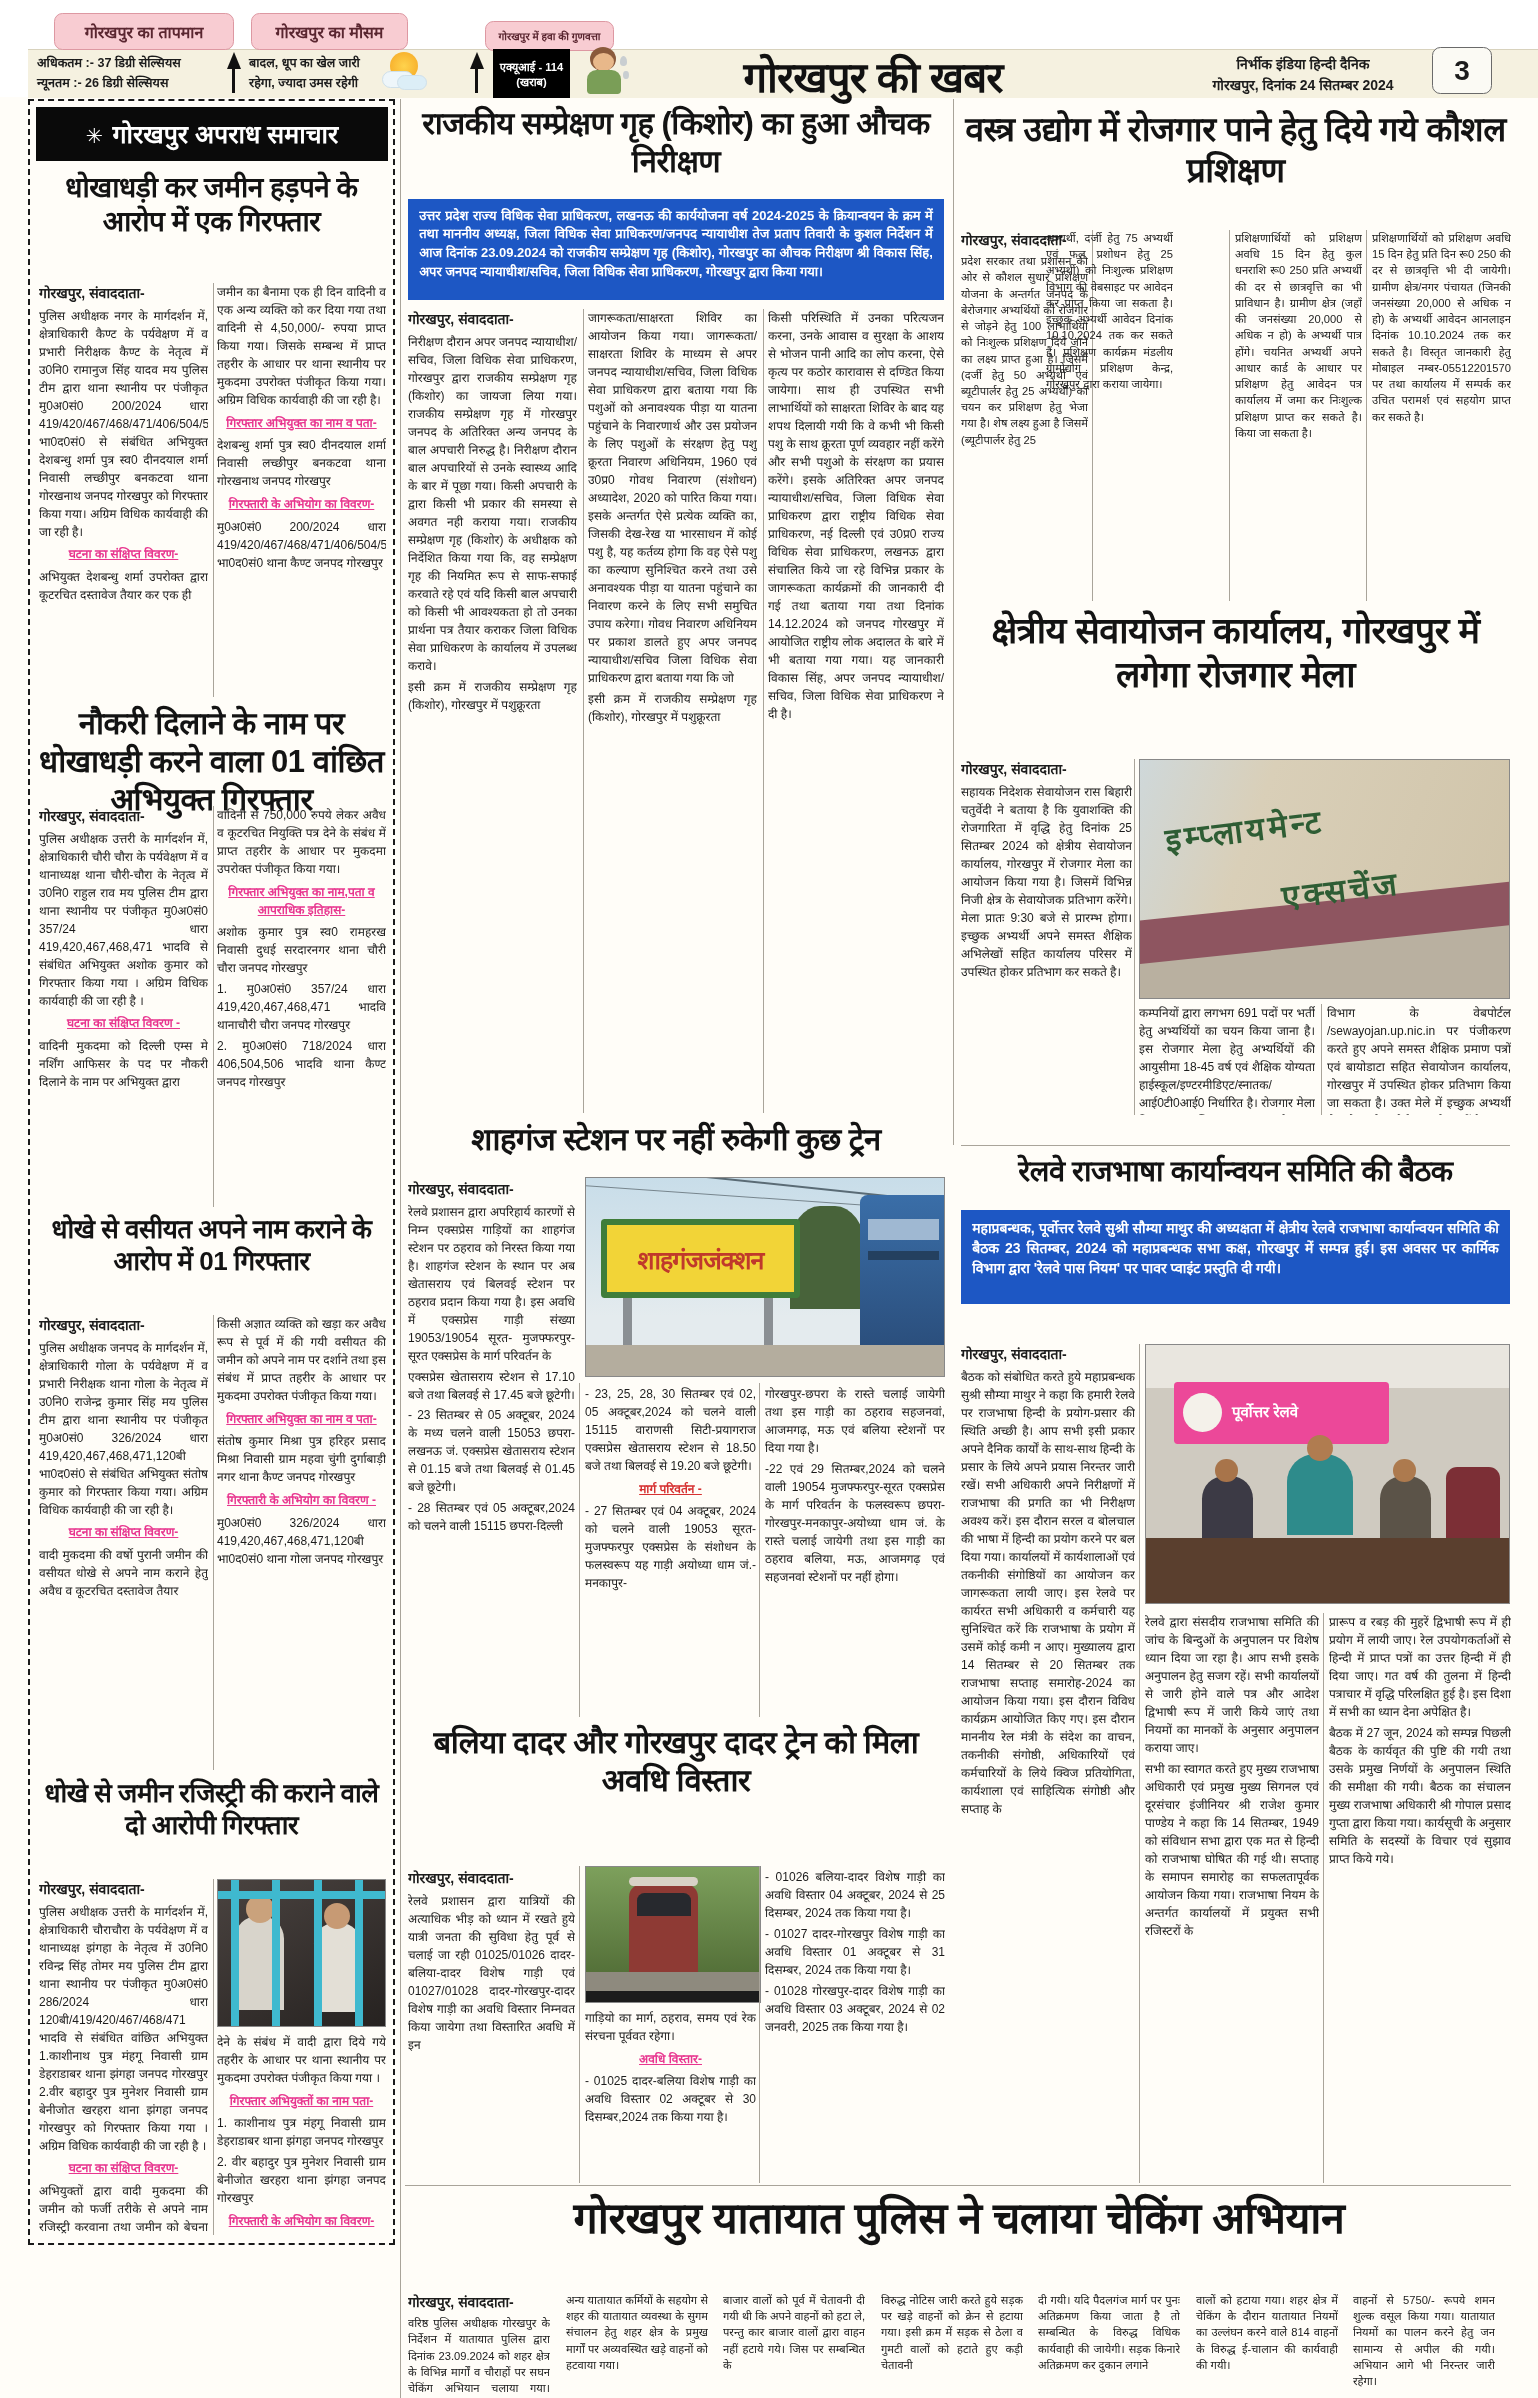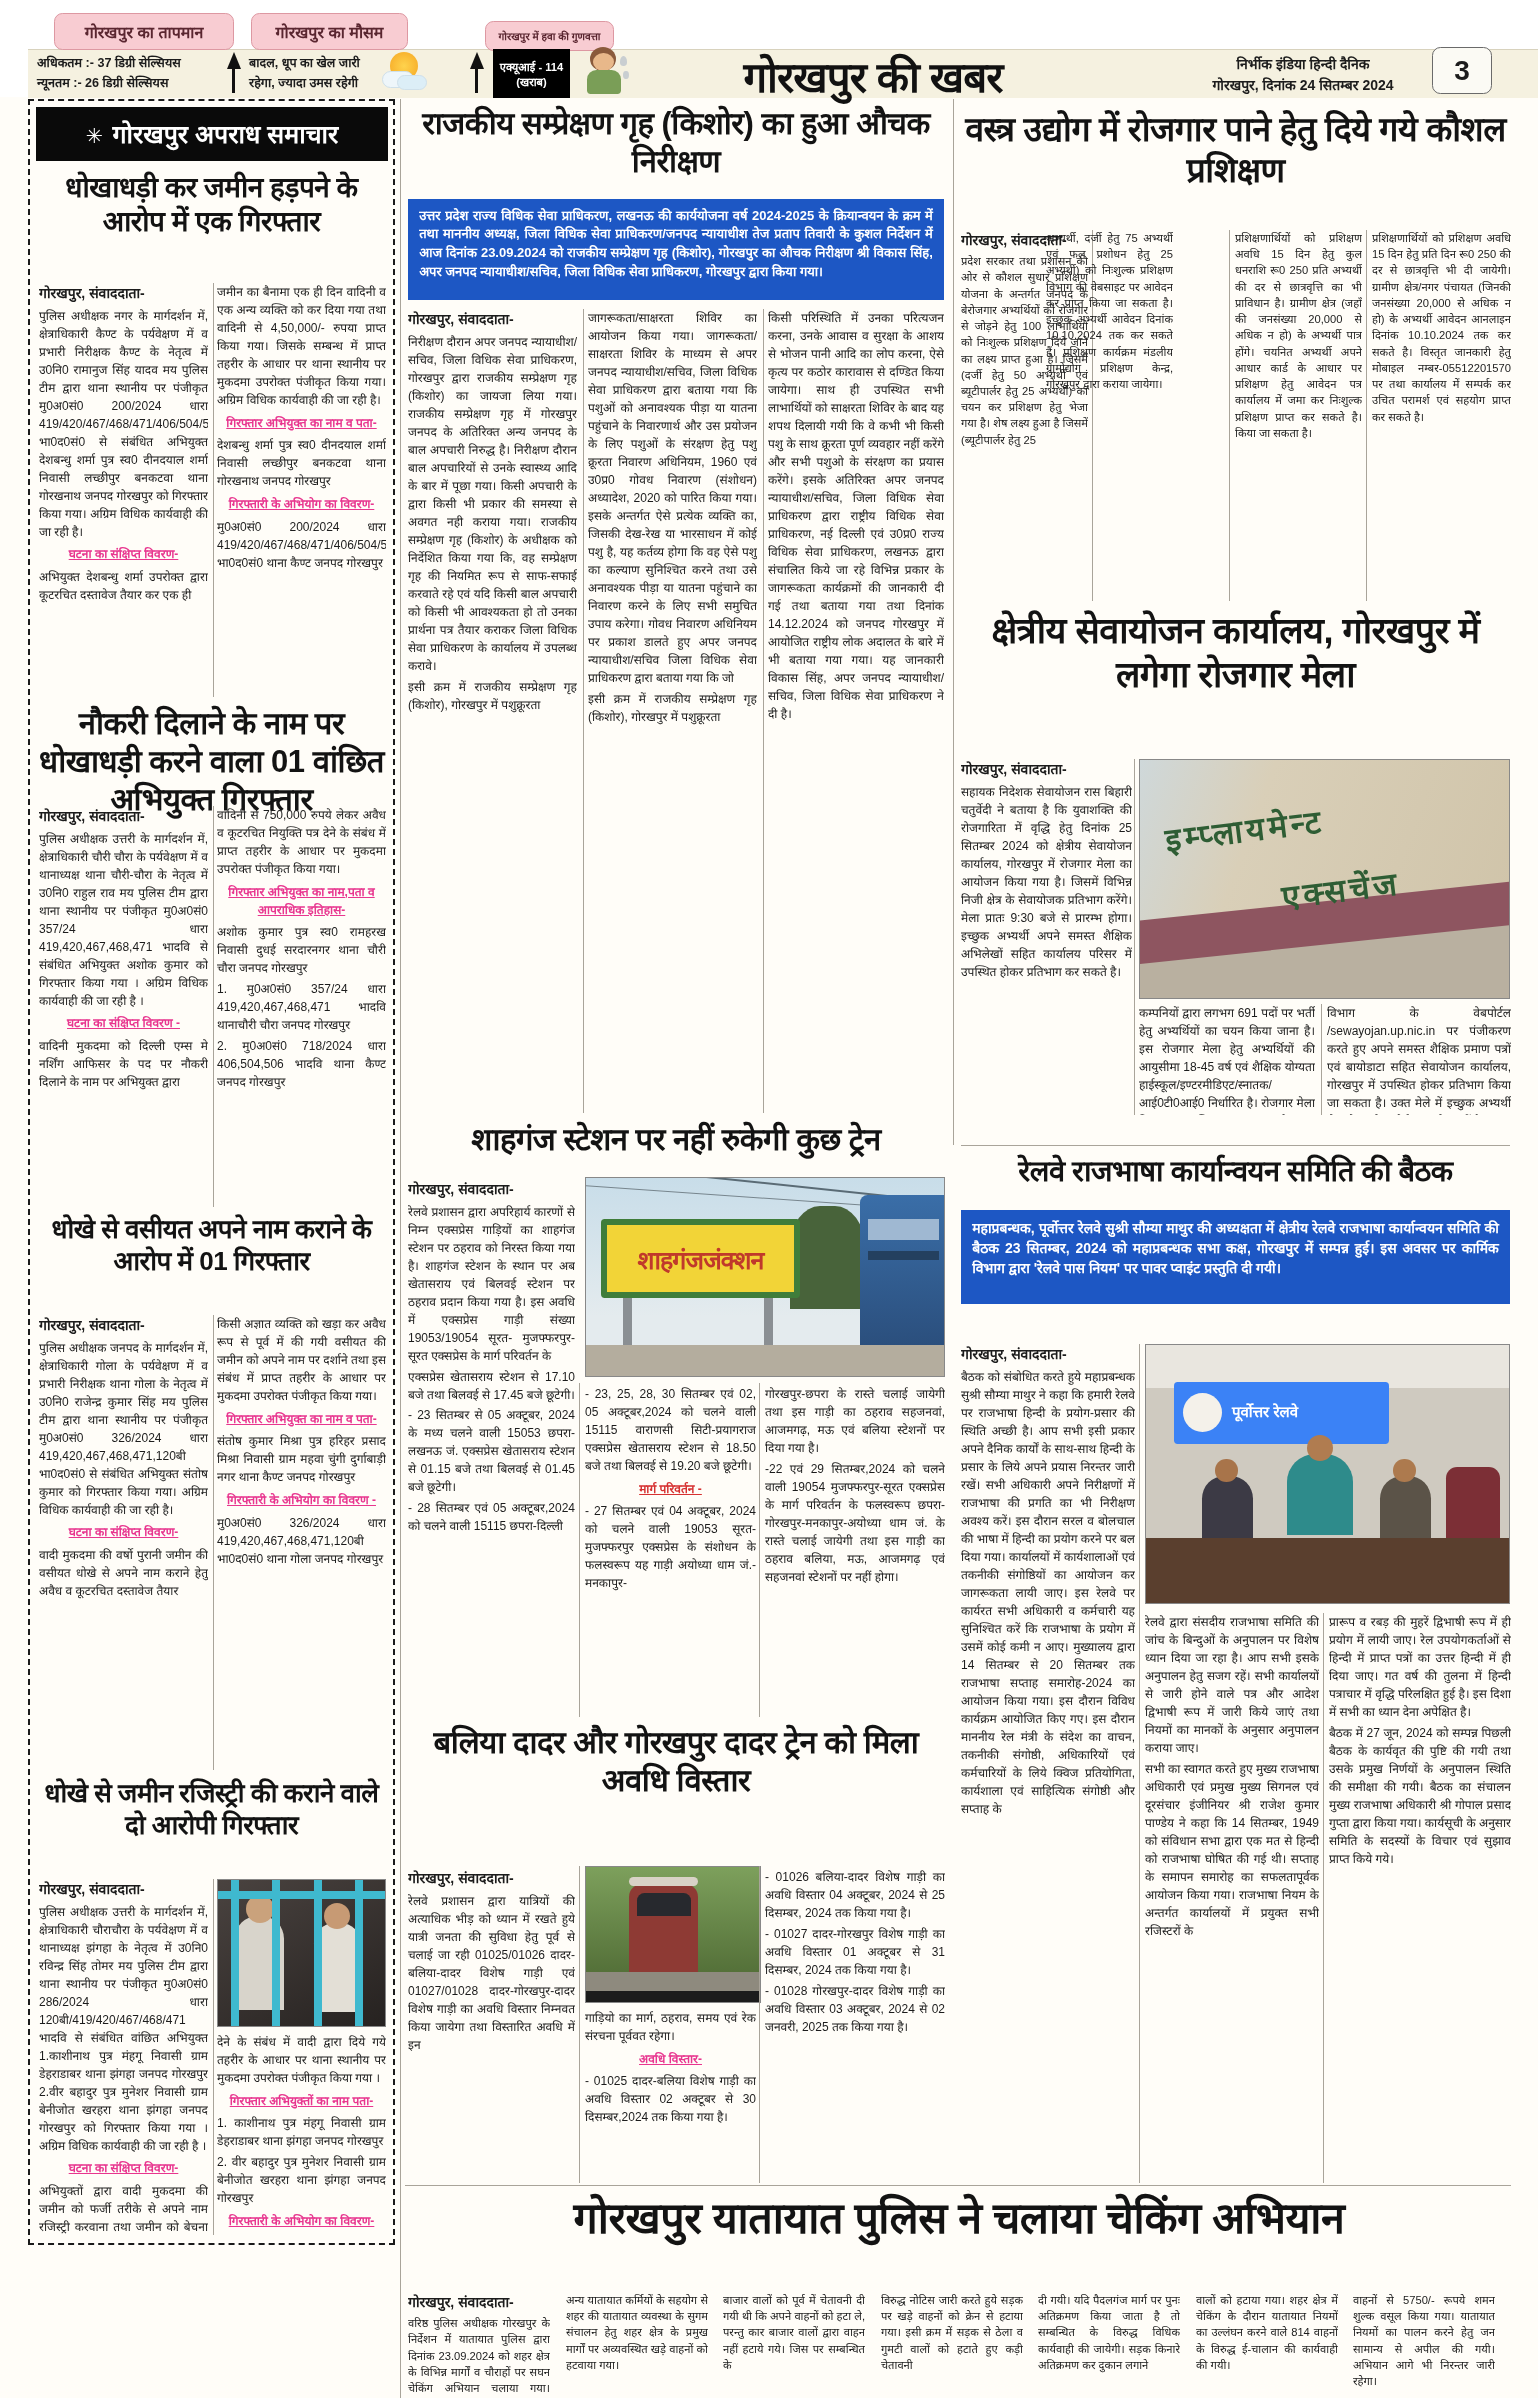--- a/index.html
+++ b/index.html
@@ -301,21 +301,21 @@
 
 <div class="abs h" style="left:961px;top:1154px;width:549px;font-size:29px">रेलवे राजभाषा कार्यान्वयन समिति की बैठक</div>
 <div class="abs bluebox" style="left:961px;top:1210px;width:549px;height:94px;font-size:14px;overflow:hidden">महाप्रबन्धक, पूर्वोत्तर रेलवे सुश्री सौम्या माथुर की अध्यक्षता में क्षेत्रीय रेलवे राजभाषा कार्यान्वयन समिति की बैठक 23 सितम्बर, 2024 को महाप्रबन्धक सभा कक्ष, गोरखपुर में सम्पन्न हुई। इस अवसर पर कार्मिक विभाग द्वारा 'रेलवे पास नियम' पर पावर प्वाइंट प्रस्तुति दी गयी।</div>
 
 <div class="abs colflow" style="left:961px;top:1344px;width:174px;height:839px">
     <div class="blk by">गोरखपुर, संवाददाता-</div>
     <div class="blk p">बैठक को संबोधित करते हुये महाप्रबन्धक सुश्री सौम्या माथुर ने कहा कि हमारी रेलवे पर राजभाषा हिन्दी के प्रयोग-प्रसार की स्थिति अच्छी है। आप सभी इसी प्रकार अपने दैनिक कार्यों के साथ-साथ हिन्दी के प्रसार के लिये अपने प्रयास निरन्तर जारी रखें। सभी अधिकारी अपने निरीक्षणों में राजभाषा की प्रगति का भी निरीक्षण अवश्य करें। इस दौरान सरल व बोलचाल की भाषा में हिन्दी का प्रयोग करने पर बल दिया गया। कार्यालयों में कार्यशालाओं एवं तकनीकी संगोष्ठियों का आयोजन कर जागरूकता लायी जाए। इस रेलवे पर कार्यरत सभी अधिकारी व कर्मचारी यह सुनिश्चित करें कि राजभाषा के प्रयोग में उसमें कोई कमी न आए। मुख्यालय द्वारा 14 सितम्बर से 20 सितम्बर तक राजभाषा सप्ताह समारोह-2024 का आयोजन किया गया। इस दौरान विविध कार्यक्रम आयोजित किए गए। इस दौरान माननीय रेल मंत्री के संदेश का वाचन, तकनीकी संगोष्ठी, अधिकारियों एवं कर्मचारियों के लिये क्विज प्रतियोगिता, कार्यशाला एवं साहित्यिक संगोष्ठी और सप्ताह के</div>
   </div>
 <div class="abs photo" style="left:1145px;top:1344px;width:365px;height:260px;background:#cfcac0">
   <div class="abs" style="left:0;top:0;width:365px;height:43px;background:#e9e6df"></div>
-  <div class="abs" style="left:28px;top:37px;width:215px;height:62px;background:#3b82f6;border-radius:3.7px">
+  <div class="abs" style="left:28px;top:37px;width:215px;height:62px;background:#ec4899;border-radius:3.7px">
     <div class="abs" style="left:9.4px;top:11.2px;width:39px;height:39px;border-radius:50%;background:#f4f1ea"></div>
     <div class="abs" style="left:58px;top:19px;width:150px;color:#fff;font-weight:800;font-size:15px">पूर्वोत्तर रेलवे</div>
   </div>
   <div class="abs" style="left:141px;top:109px;width:66px;height:81px;border-radius:28px 28px 0 0;background:#2e8b8b"></div>
   <div class="abs" style="left:161px;top:90px;width:26px;height:26px;border-radius:50%;background:#b07c50"></div>
   <div class="abs" style="left:56px;top:131px;width:51px;height:62px;border-radius:22.5px 22.5px 0 0;background:#3c3a45"></div>
   <div class="abs" style="left:69px;top:114px;width:22.5px;height:22.5px;border-radius:50%;background:#a8744a"></div>
   <div class="abs" style="left:234px;top:131px;width:51px;height:62px;border-radius:22.5px 22.5px 0 0;background:#5b5348"></div>
   <div class="abs" style="left:247px;top:114px;width:22.5px;height:22.5px;border-radius:50%;background:#ad7a4e"></div>
   <div class="abs" style="left:300px;top:122px;width:54px;height:84px;border-radius:11.2px;background:#7c2f36"></div>

